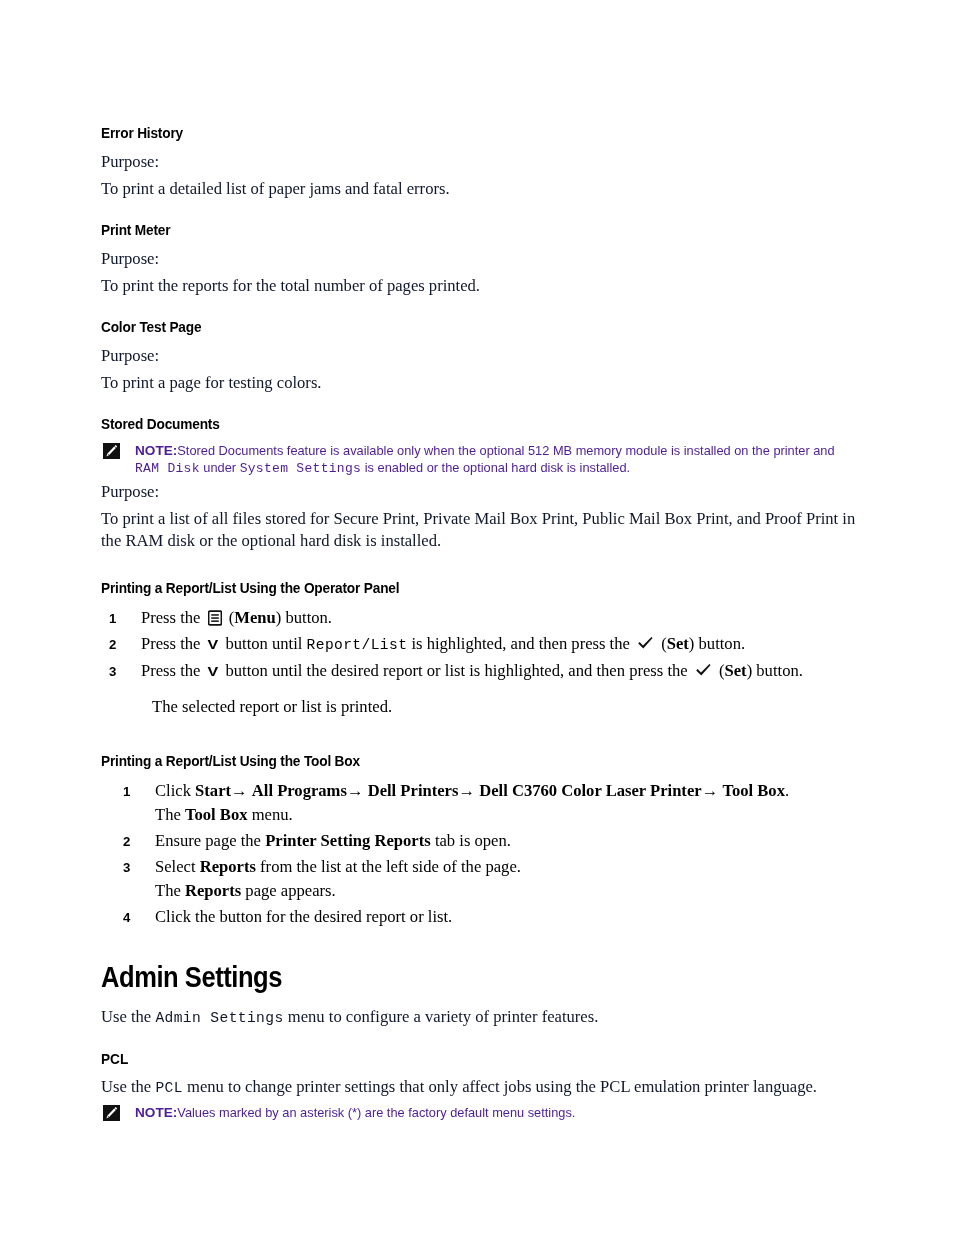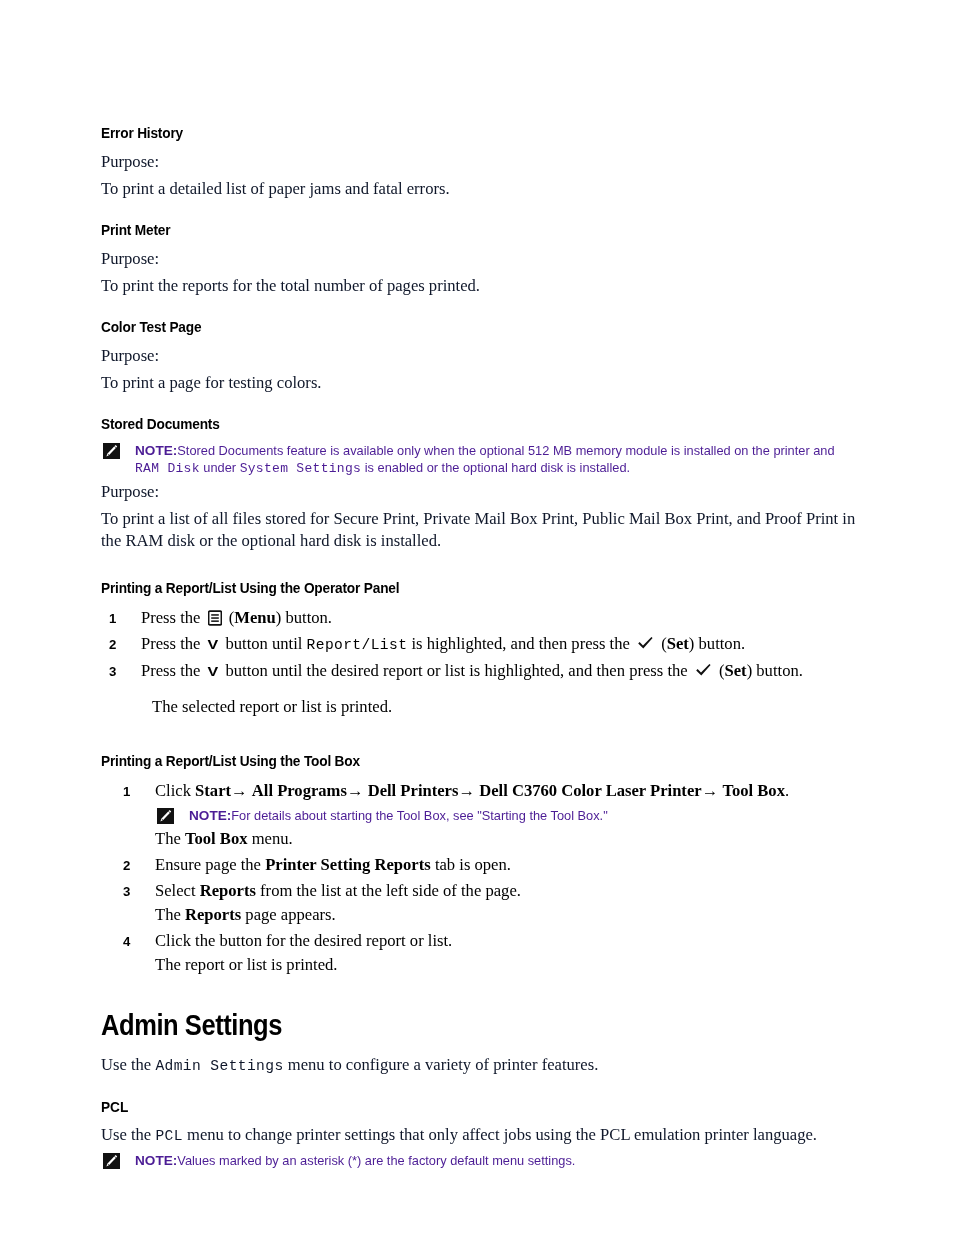--- a/index.html
+++ b/index.html
@@ -271,47 +271,35 @@
 
     <div class="gap-lg"></div>
 
     <div class="h-sub">Printing a Report/List Using the Tool Box</div>
 
     <div class="steps toolbox">
 
       <div class="step">
         <span class="num">1</span><span>Click </span><b>Start</b><span class="arrow">→</span><span> </span><b>All Programs</b><span class="arrow">→</span><span> </span><b>Dell Printers</b><span class="arrow">→</span><span> </span><b>Dell C3760 Color Laser Printer</b><span class="arrow">→</span><span> </span><b>Tool Box</b><span>.</span>
 
-        <div class="note">
-          <span class="note-icon">
-            <svg width="17" height="16" viewBox="0 0 17 16" xmlns="http://www.w3.org/2000/svg">
-              <rect x="0" y="0" width="17" height="16" fill="#111111"></rect>
-              <path d="M12.6 2.0 L14.2 3.4 L6.2 12.0 L3.4 13.6 L4.5 10.6 Z" fill="#ffffff"></path>
-              <path d="M11.3 3.3 L13.0 4.7" stroke="#111111" stroke-width="0.7" fill="none"></path>
-              <path d="M4.8 10.9 L6.0 11.9" stroke="#111111" stroke-width="0.6" fill="none"></path>
-            </svg>
-          </span>
-          <span class="note-label">NOTE:</span><span class="note-body">For details about starting the </span><span class="note-body bold">Tool Box</span><span class="note-body">, see "Starting the Tool Box."</span>
-        </div>
 
         <div style="padding-left:0;"><span>The </span><b>Tool Box</b><span> menu.</span></div>
       </div>
 
       <div class="step">
         <span class="num">2</span><span>Ensure page the </span><b>Printer Setting Reports</b><span> tab is open.</span>
       </div>
 
       <div class="step">
         <span class="num">3</span><span>Select </span><b>Reports</b><span> from the list at the left side of the page.</span>
         <div style="padding-left:0;"><span>The </span><b>Reports</b><span> page appears.</span></div>
       </div>
 
       <div class="step">
         <span class="num">4</span><span>Click the button for the desired report or list.</span>
-        <div style="padding-left:0;">The report or list is printed.</div>
       </div>
 
     </div>
 
     <div class="gap-xl"></div>
 
     <div class="h-main">Admin Settings</div>
     <p class="body-text"><span>Use the </span><span class="mono">Admin Settings</span><span> menu to configure a variety of printer features.</span></p>
 
     <div class="gap-md"></div>

